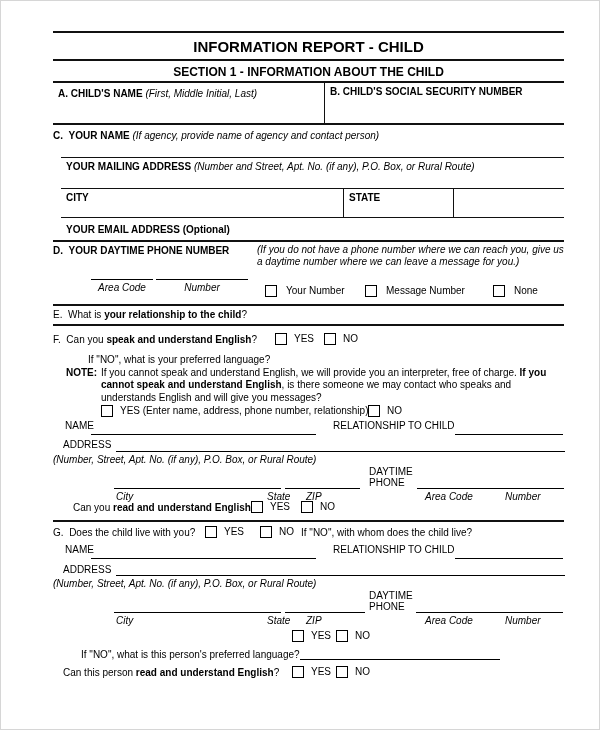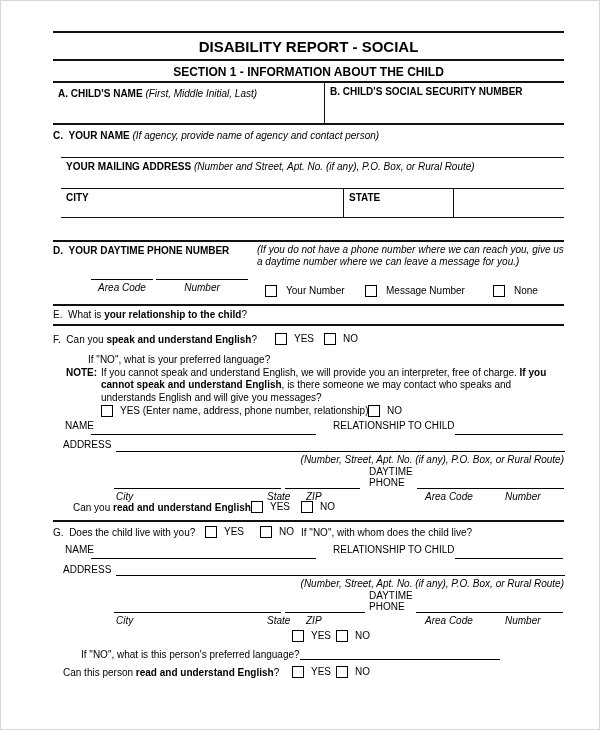--- a/index.html
+++ b/index.html
@@ -12,29 +12,29 @@
   .hr{position:absolute;left:52px;right:35px;border-top:2px solid #111;height:0;}
   .hr.thin{border-top-width:1.5px;}
   .wl{position:absolute;border-top:1.3px solid #000;height:0;}
   .cb{display:inline-block;width:12px;height:12px;border:1.5px solid #000;
       box-sizing:border-box;background:#fff;flex:none;}
   .opt{position:absolute;display:flex;gap:7px;font-size:10px;line-height:12px;white-space:nowrap;}
   .opt.wide{gap:9px;}
   .title{position:absolute;left:52px;right:35px;text-align:center;font-weight:bold;}
   .cell-line{position:absolute;top:0;bottom:0;border-left:1.5px solid #111;width:0;}
   .wrap{white-space:normal;}
-  .center{position:absolute;left:52px;right:35px;text-align:right;font-size:10px;}
+  .center{position:absolute;left:52px;right:35px;text-align:left;font-size:10px;}
 </style>
 </head>
 <body>
 
 <div class="page">
 
   <div class="hr" style="top:30px"></div>
-  <div class="title" style="top:37px;font-size:15px">DISABILITY REPORT - SOCIAL</div>
+  <div class="title" style="top:37px;font-size:15px">INFORMATION REPORT - CHILD</div>
   <div class="hr" style="top:58px"></div>
   <div class="title" style="top:64px;font-size:12px">SECTION 1 - INFORMATION ABOUT THE CHILD</div>
 
   <div style="position:absolute;left:52px;right:35px;top:80px;height:44px;border-top:2px solid #111;border-bottom:2px solid #111;box-sizing:border-box">
     <div class="cell-line" style="left:271px"></div>
     <div style="position:absolute;left:0;top:0;width:271px;height:100%">
       <div class="t" style="left:5px;top:5px"><span class="b">A.</span> <span class="b">CHILD'S NAME</span> <span class="i">(First, Middle Initial, Last)</span></div>
     </div>
     <div style="position:absolute;left:271px;right:7px;top:0;height:100%">
       <div class="t" style="left:6px;top:3px"><span class="b">B.</span> <span class="b">CHILD'S SOCIAL SECURITY NUMBER</span></div>
@@ -52,20 +52,21 @@
     <div class="cell-line" style="left:282px"></div>
     <div class="cell-line" style="left:392px"></div>
     <div style="position:absolute;left:0;top:0;width:282px;height:100%">
       <div class="t b" style="left:5px;top:3px">CITY</div>
     </div>
     <div style="position:absolute;left:282px;top:0;width:110px;height:100%">
       <div class="t b" style="left:6px;top:3px">STATE</div>
     </div>
   </div>
 
+  <div class="t b" style="left:65px;top:223px">YOUR EMAIL ADDRESS (Optional)</div>
   <div class="t" style="left:230px;top:223px;right:35px;height:13px"></div>
 
   <div class="hr" style="top:239px"></div>
   <div class="t i wrap" style="left:256px;top:243px;width:308px;line-height:11.6px">(If you do not have a phone number where we can reach you, give us a daytime number where we can leave a message for you.)</div>
   <div class="t" style="left:52px;top:244px"><span class="b">D.</span>&nbsp; <span class="b">YOUR DAYTIME PHONE NUMBER</span></div>
 
   <div style="position:absolute;left:90px;top:278px;width:62px">
     <div style="border-top:1.3px solid #000"></div>
     <div class="i" style="font-size:10px;text-align:center;padding-top:2px">Area Code</div>
   </div>

